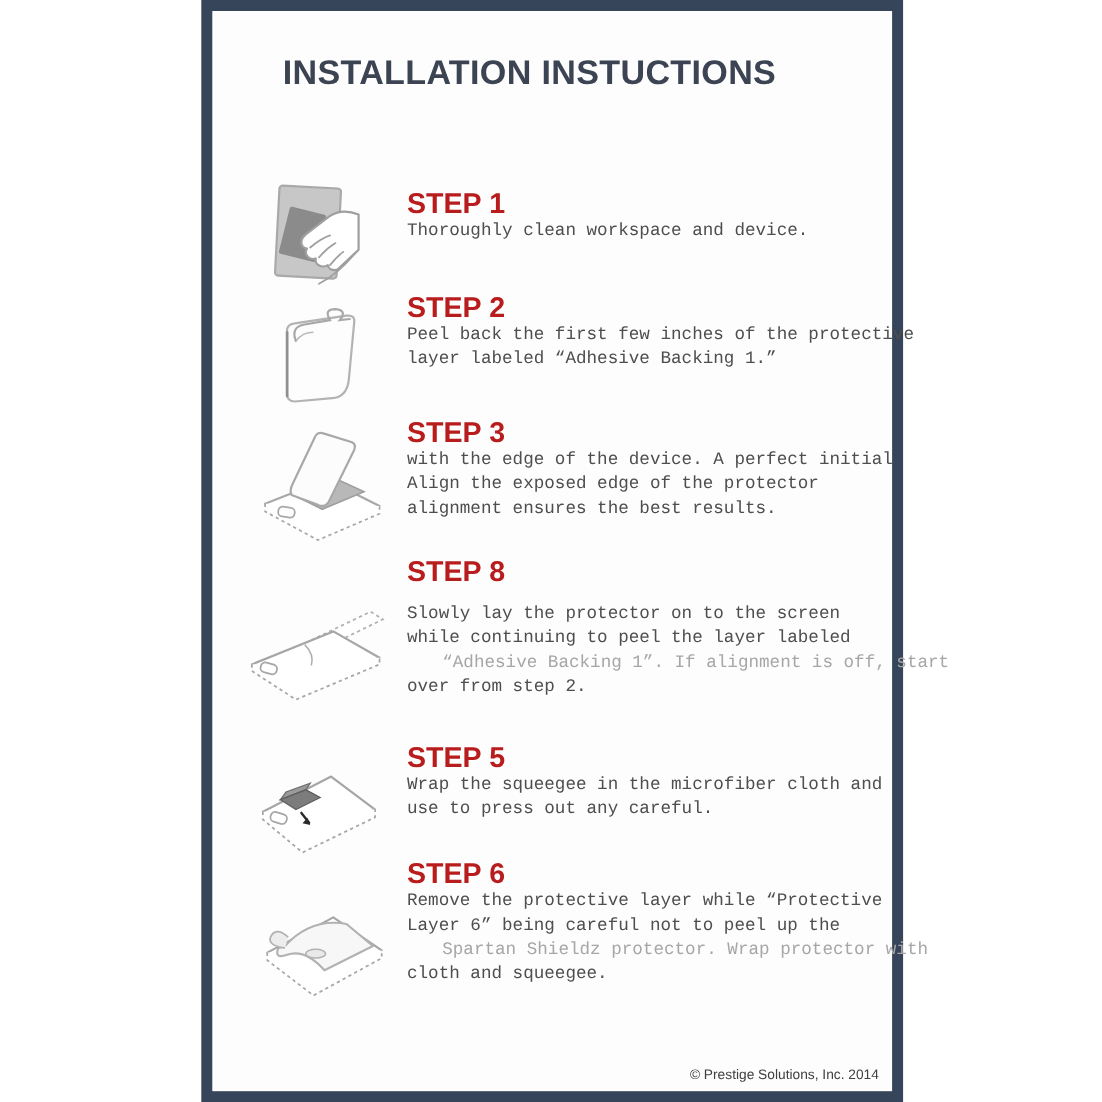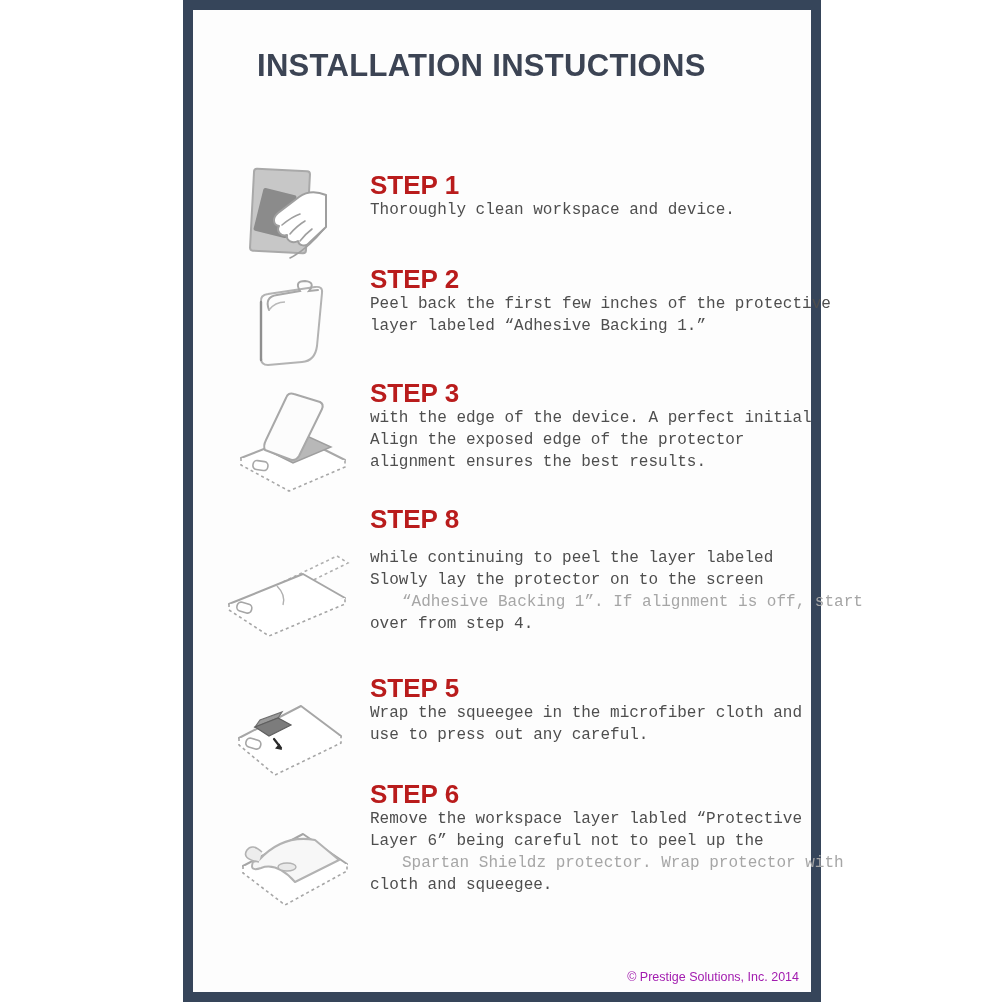--- a/index.html
+++ b/index.html
@@ -72,21 +72,21 @@
   .text-3 { top: 371px; }
   .text-4 { top: 497px; }
   .text-4 .step-body { margin-top: 16px; }
   .text-5 { top: 666px; }
   .text-6 { top: 772px; }
   .sheet-footer {
     position: absolute;
     right: 12px;
     bottom: 8px;
     font-size: 12.5px;
-    color: #a21caf;
+    color: #404040;
   }
 </style>
 </head>
 <body>
 
 <div class="canvas">
   <div class="sheet">
 
     <div class="sheet-title">INSTALLATION INSTUCTIONS</div>
 
@@ -145,24 +145,24 @@
         <path d="M58 34 L112 8 L123 15 L68 42" fill="#ffffff" stroke="#b0b0b0" stroke-width="1.6" stroke-dasharray="3 3"></path>
         <path d="M4 56 L44 82 L120 50 L78 26 Z" fill="#ffffff" stroke="#a6a6a6" stroke-width="2" stroke-linejoin="round"></path>
         <path d="M4 56 L4 62 L44 88 L120 56 L120 50" fill="#ffffff" stroke="#a6a6a6" stroke-width="1.6" stroke-dasharray="3 3"></path>
         <path d="M52 38 Q61 47 58 57" fill="none" stroke="#b0b0b0" stroke-width="1.4"></path>
         <rect x="12" y="55" width="15" height="9" rx="4" fill="#ffffff" stroke="#a6a6a6" stroke-width="1.6" transform="rotate(16 19 59)"></rect>
       </svg>
     </div>
     <div class="step-text text-4">
       <div class="step-title">STEP 8</div>
       <div class="step-body">
+        <div class="line">Slowly lay the protector on to the screen</div>
         <div class="line">while continuing to peel the layer labeled</div>
-        <div class="line">Slowly lay the protector on to the screen</div>
         <div class="line faded">“Adhesive Backing 1”. If alignment is off, start</div>
-        <div class="line">over from step 4.</div>
+        <div class="line">over from step 2.</div>
       </div>
     </div>
 
     <div class="icon-box icon-5">
       <svg viewBox="0 0 112 86">
         <path d="M6 46 L42 76 L108 44 L68 14 Z" fill="#ffffff" stroke="#a6a6a6" stroke-width="2" stroke-linejoin="round"></path>
         <path d="M6 46 L6 53 L42 83 L108 51 L108 44" fill="#ffffff" stroke="#a6a6a6" stroke-width="1.6" stroke-dasharray="3 3"></path>
         <path d="M22 35 L27 28 L49 20 L45 26 Z" fill="#9a9a9a" stroke="#6f6f6f" stroke-width="1.2"></path>
         <path d="M22 35 L45 26 L58 33 L36 44 Z" fill="#7c7c7c" stroke="#5f5f5f" stroke-width="1.2"></path>
         <path d="M41 47 l7 9" fill="none" stroke="#2a2a2a" stroke-width="2.2" stroke-linecap="round"></path>
@@ -183,21 +183,21 @@
         <path d="M8 50 L50 82 L112 48 L68 18 Z" fill="#ffffff" stroke="#a6a6a6" stroke-width="2" stroke-linejoin="round"></path>
         <path d="M8 50 L8 57 L50 89 L112 55 L112 48" fill="#ffffff" stroke="#a6a6a6" stroke-width="1.6" stroke-dasharray="3 3"></path>
         <path d="M24 44 Q48 18 80 24 L104 44 L60 66 Q42 46 26 52 Q14 56 18 46 Z" fill="#f7f7f7" stroke="#b2b2b2" stroke-width="2" stroke-linejoin="round"></path>
         <path d="M24 46 Q6 43 12 34 Q17 27 27 36" fill="#ededed" stroke="#b2b2b2" stroke-width="1.6"></path>
         <ellipse cx="52" cy="51" rx="9" ry="4" fill="#e9e9e9" stroke="#b2b2b2" stroke-width="1.4"></ellipse>
       </svg>
     </div>
     <div class="step-text text-6">
       <div class="step-title">STEP 6</div>
       <div class="step-body">
-        <div class="line">Remove the workspace layer labled “Protective</div>
+        <div class="line">Remove the protective layer while “Protective</div>
         <div class="line">Layer 6” being careful not to peel up the</div>
         <div class="line faded">Spartan Shieldz protector. Wrap protector with</div>
         <div class="line">cloth and squeegee.</div>
       </div>
     </div>
 
     <div class="sheet-footer">© Prestige Solutions, Inc. 2014</div>
   </div>
 </div>
 

